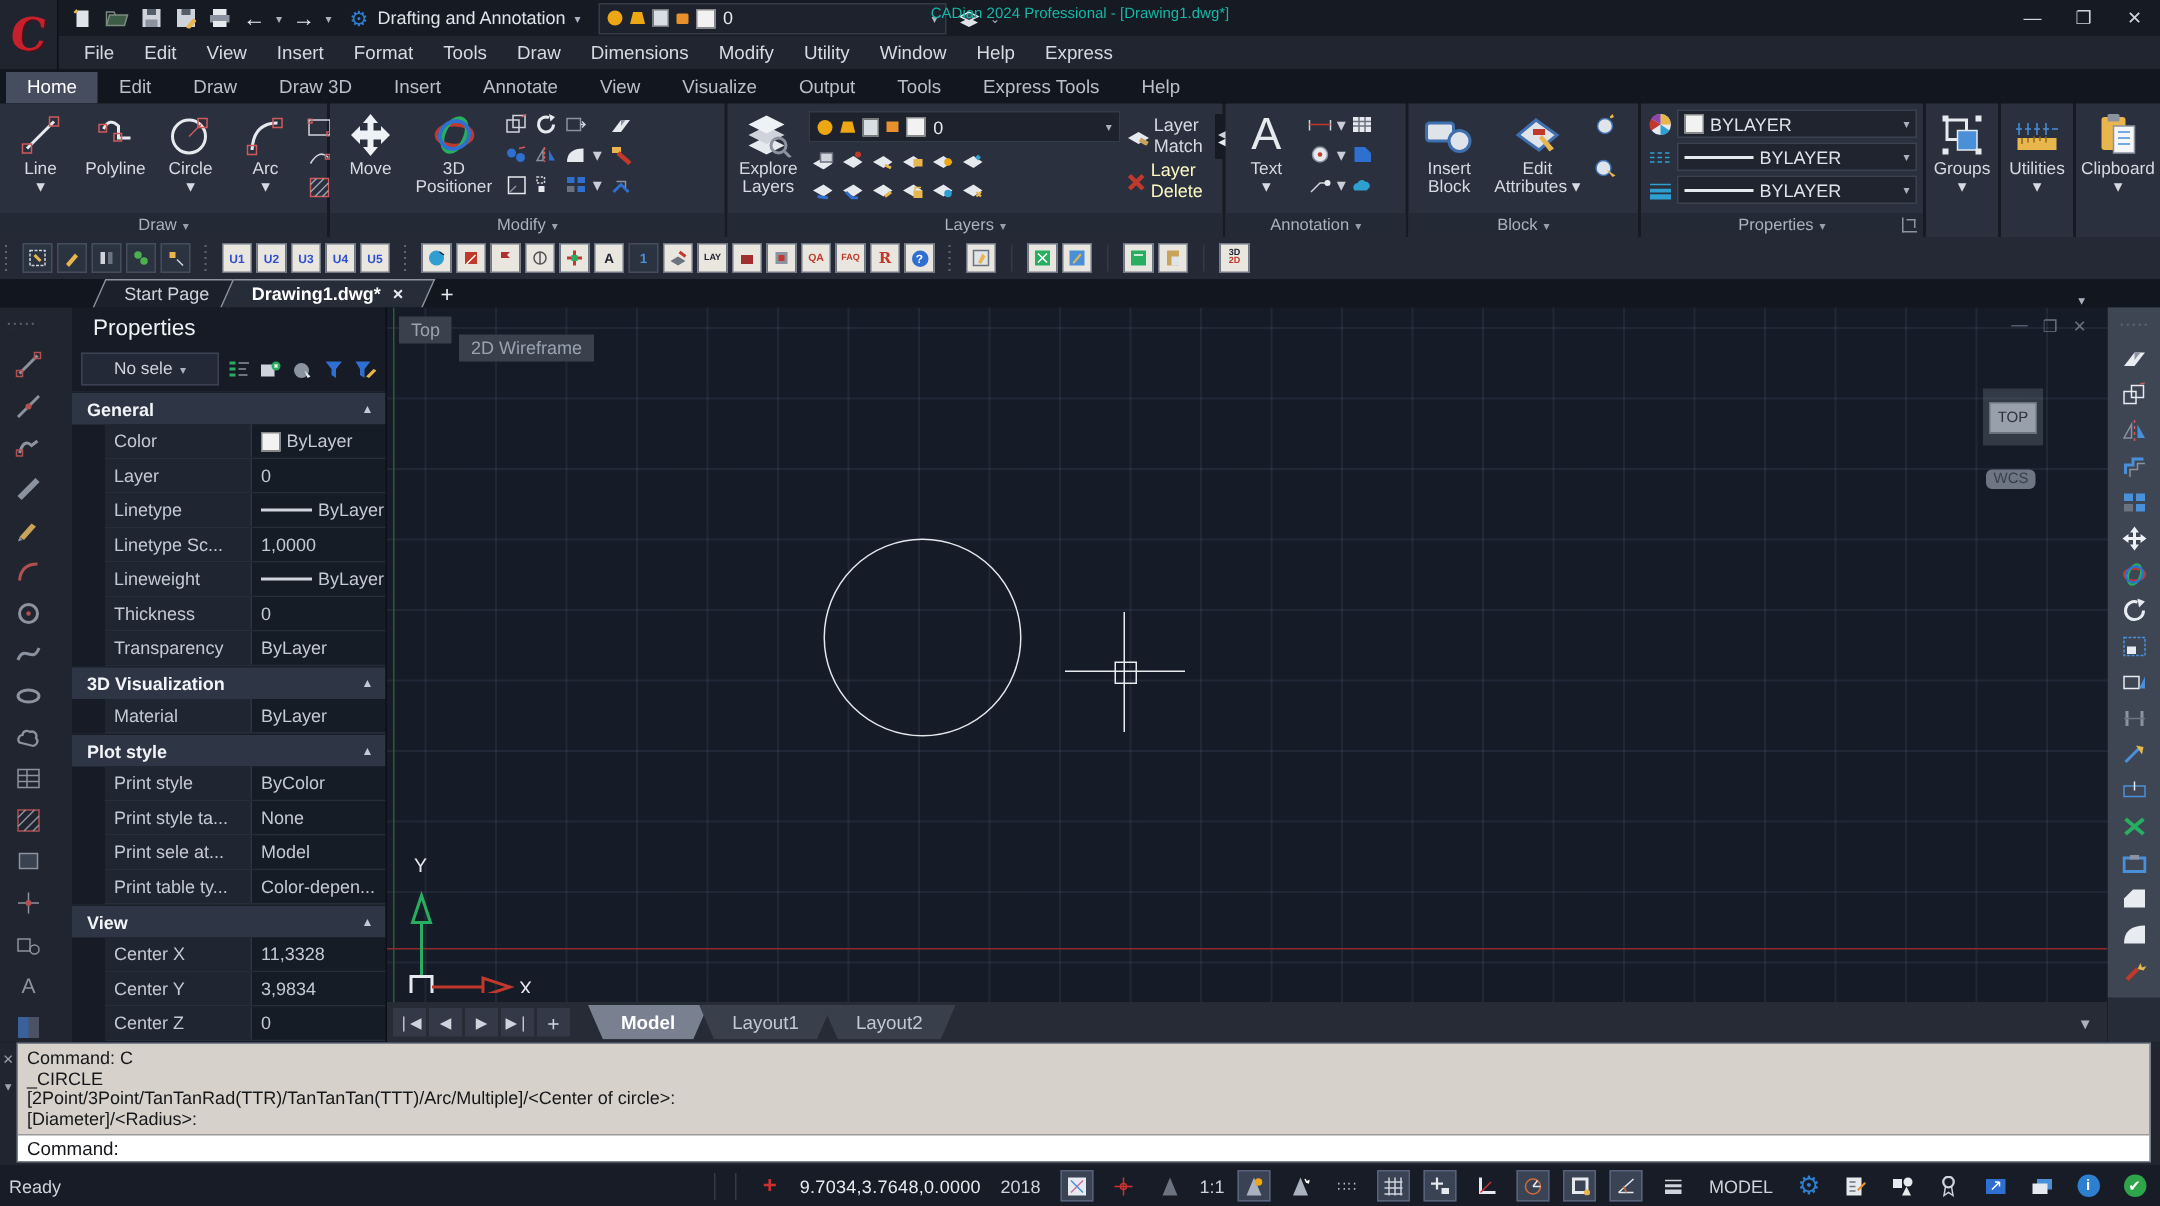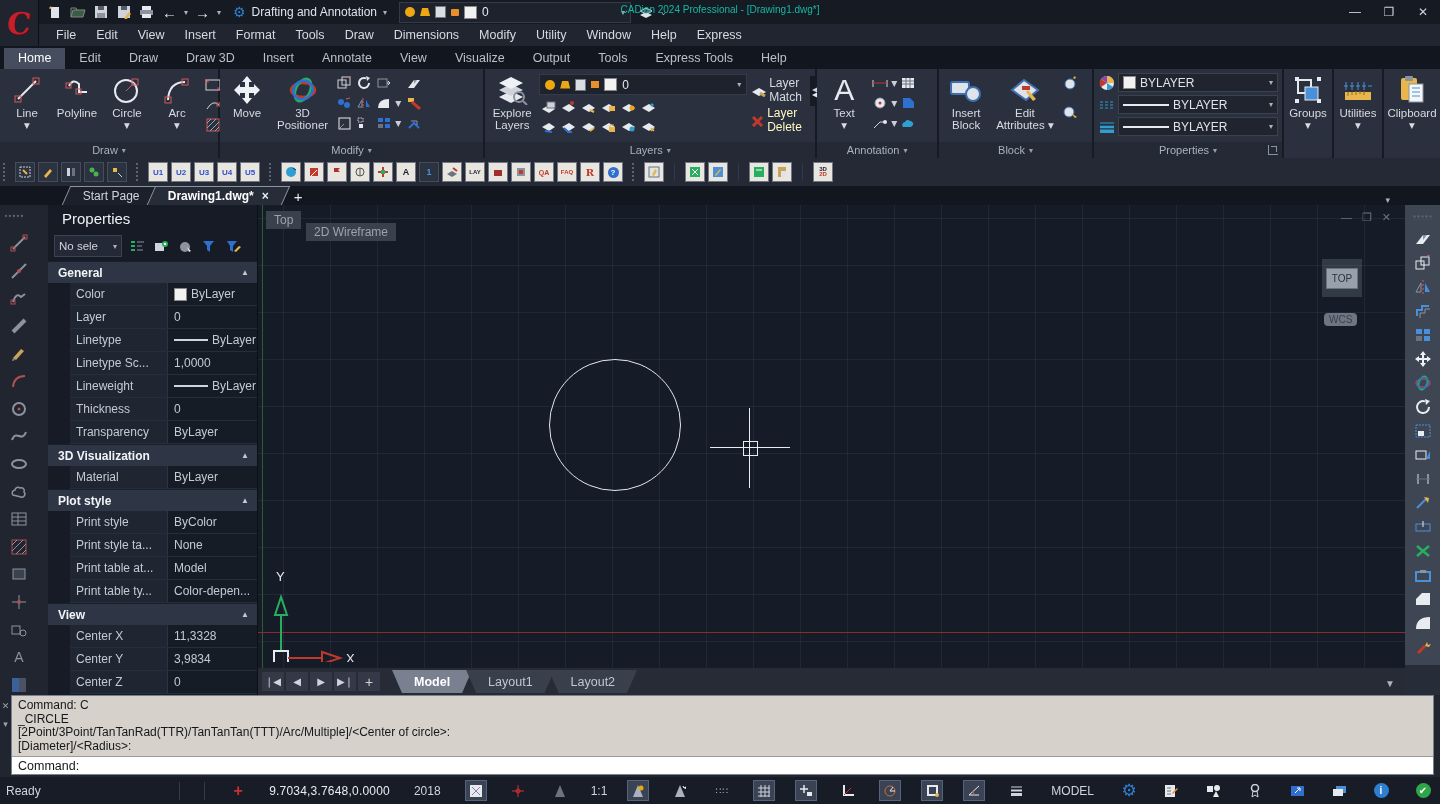--- a/index.html
+++ b/index.html
@@ -59,21 +59,21 @@
   .dtab.active span{color:#fff;font-weight:bold;}
   .plus{color:#e8ebf0;font-size:15px;margin-left:14px;}
   
   #main{top:205px;left:0;width:1440px;height:490px;display:flex;}
   #lefttb{width:48px;height:490px;background:#20252f;display:flex;flex-direction:column;align-items:flex-start;padding:2px 0 0 8px;box-sizing:border-box;gap:7px;}
   #lefttb .lt{width:22px;height:22px;display:flex;align-items:center;justify-content:center;}
   
   #props{width:210px;height:490px;background:#161b25;box-sizing:border-box;border-right:1px solid #0c0f15;overflow:hidden;}
   #props .ptitle{height:26px;display:flex;align-items:center;padding-left:14px;color:#eef1f5;font-size:15px;}
   #props .ptools{height:30px;display:flex;align-items:center;gap:6px;padding:0 6px;}
-  .nosel{width:58px;height:20px;background:#232936;border:1px solid #3a4254;display:flex;align-items:center;justify-content:space-between;padding:0 4px;color:#cfd4dc;font-size:11.5px;}
+  .nosel{width:58px;height:20px;background:#232936;border:1px solid #3a4254;display:flex;align-items:center;justify-content:space-between;padding:0 21px;color:#cfd4dc;font-size:11.5px;}
   .sechdr{height:21px;background:#2e3645;display:flex;align-items:center;justify-content:space-between;padding:0 8px 0 10px;color:#f2f4f8;font-weight:bold;font-size:12px;border-top:1px solid #1a2029;}
   .sechdr .up{font-size:8px;color:#c3cad6;}
   .prow{height:22px;display:flex;border-bottom:1px solid #262e3b;margin-left:22px;}
   .prow .pl{width:98px;background:#202631;display:flex;align-items:center;padding-left:6px;color:#c4cad4;border-right:1px solid #2c3442;box-sizing:border-box;}
   .prow .pv{flex:1;background:#161c26;display:flex;align-items:center;gap:4px;padding-left:6px;color:#c4cad4;}
   .pline{width:34px;border-top:2px solid #cfd4dc;}
   
   #canvas{position:relative;width:1147px;height:490px;background-color:#151b27;overflow:hidden;
     background-image:linear-gradient(rgba(130,150,190,.10) 1px,transparent 1px),linear-gradient(90deg,rgba(130,150,190,.10) 1px,transparent 1px);
     background-size:47px 47px;background-position:25px 13px;}
@@ -97,21 +97,21 @@
   #righttb{width:35px;height:490px;background:#272d38;display:flex;flex-direction:column;align-items:center;box-sizing:border-box;}
   #rt-inner{width:35px;background:#3e4654;display:flex;flex-direction:column;align-items:center;padding:2px 0 6px;}
   .rt{width:26px;height:24px;display:flex;align-items:center;justify-content:center;}
   
   #cmd{top:695px;left:0;width:1440px;height:82px;background:#20252f;display:flex;}
   .cmd-side{width:11px;display:flex;flex-direction:column;align-items:center;padding-top:6px;gap:8px;color:#9aa3b0;font-size:9px;}
   .cmd-main{flex:1;margin:0 6px 2px 0;border:1px solid #79818d;display:flex;flex-direction:column;}
   .cmd-hist{flex:1;background:#d6d2cb;color:#15171a;font-size:12px;line-height:13.5px;padding:3px 6px;}
   .cmd-input{height:22px;background:#fff;border-top:1px solid #9a9a9a;color:#15171a;font-size:12.5px;display:flex;align-items:center;padding-left:6px;}
   
-  #status{top:777px;left:0;width:1440px;height:27px;background:#171c26;display:flex;align-items:center;padding:0 6px;box-sizing:border-box;gap:20px;}
+  #status{top:777px;left:0;width:1440px;height:27px;background:#171c26;display:flex;align-items:center;padding:0 6px;box-sizing:border-box;gap:9px;}
   #status .lbl{color:#cfd4dc;font-size:12px;}
   .st{width:22px;height:21px;display:flex;align-items:center;justify-content:center;font-size:12px;color:#b9c0cb;}
   .st.on{background:#3a4354;border:1px solid #56617a;box-sizing:border-box;}
   .vsep{width:1px;height:18px;background:#303a48;margin:0 2px;}
   .coords{color:#e8ebf0;font-size:12px;letter-spacing:.2px;}
   .infocirc{width:15px;height:15px;border-radius:50%;background:#2f7fd0;color:#fff;font-size:10px;font-weight:bold;display:flex;align-items:center;justify-content:center;}
   .okcirc{width:15px;height:15px;border-radius:50%;background:#2fa54a;color:#fff;font-size:10px;display:flex;align-items:center;justify-content:center;}
 </style>
 </head>
 <body>
@@ -1149,21 +1149,21 @@
         </div>
       <div class="prow">
           <span class="pl">Print style</span>
           <span class="pv">ByColor</span>
         </div>
       <div class="prow">
           <span class="pl">Print style ta...</span>
           <span class="pv">None</span>
         </div>
       <div class="prow">
-          <span class="pl">Print table at...</span>
+          <span class="pl">Print sele at...</span>
           <span class="pv">Model</span>
         </div>
       <div class="prow">
           <span class="pl">Print table ty...</span>
           <span class="pv">Color-depen...</span>
         </div>
 
       <div class="sechdr">
           <span>View</span>
           <span class="up">▲</span>

